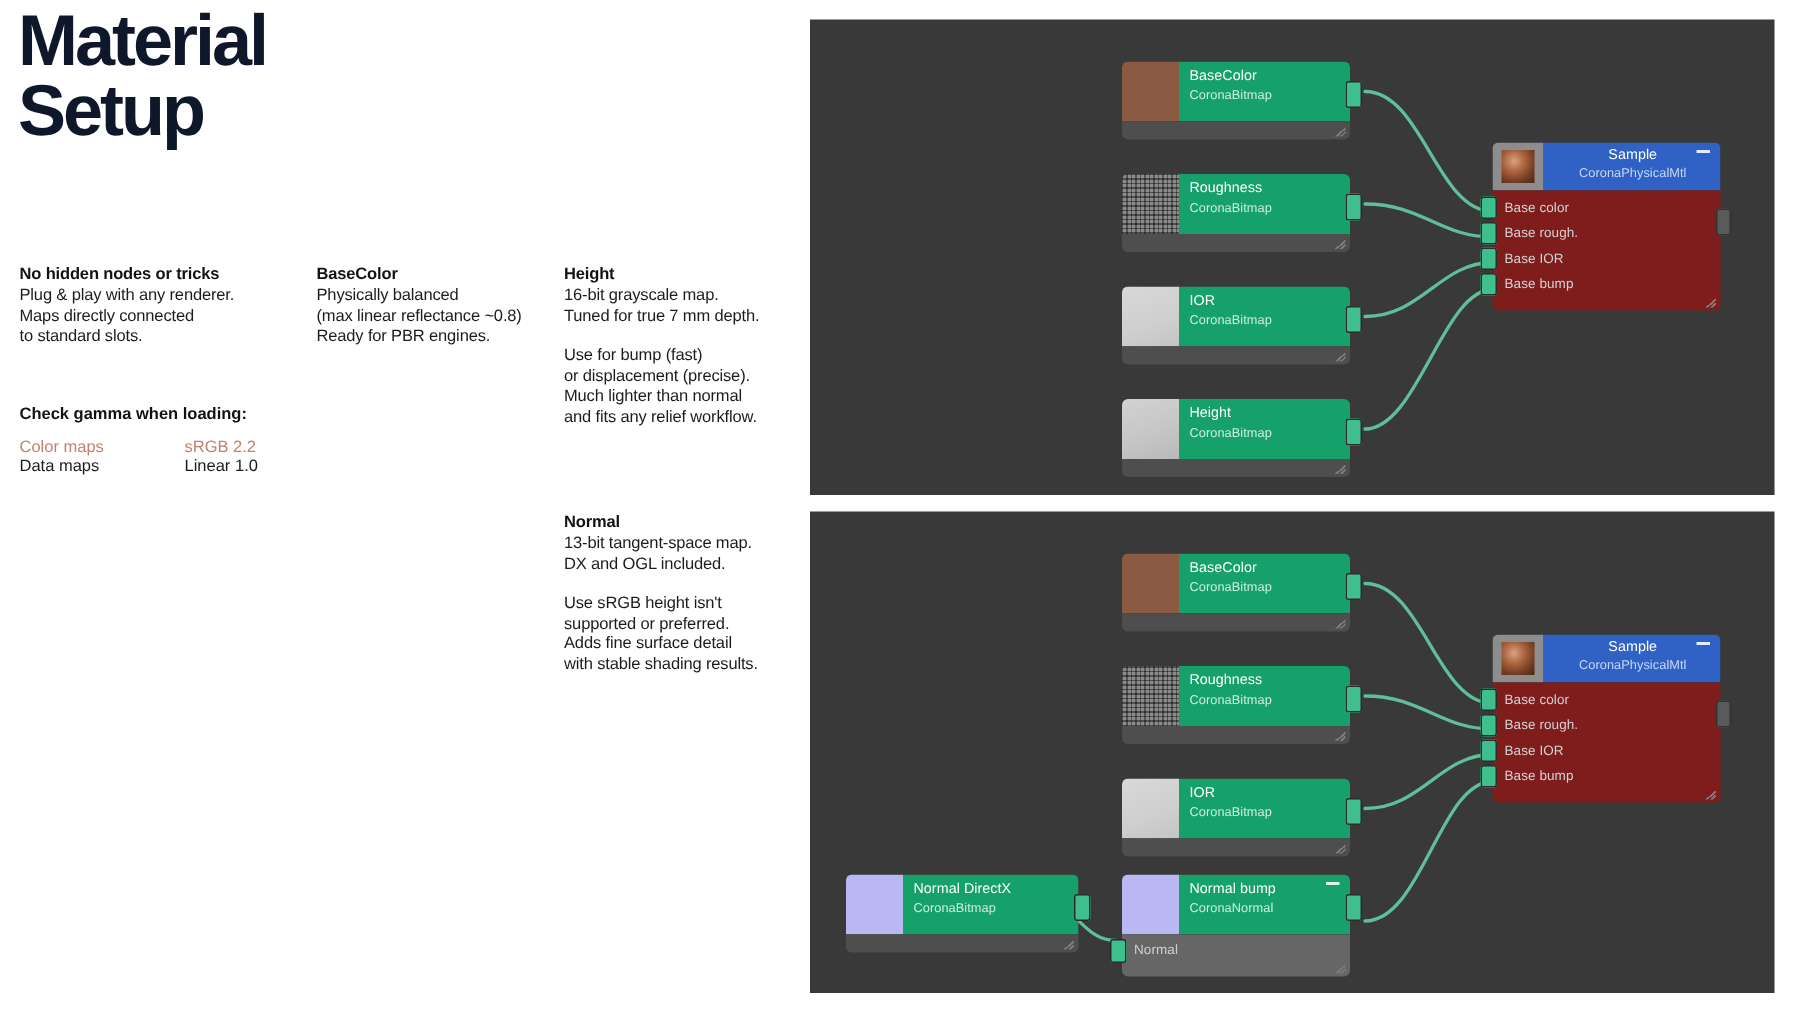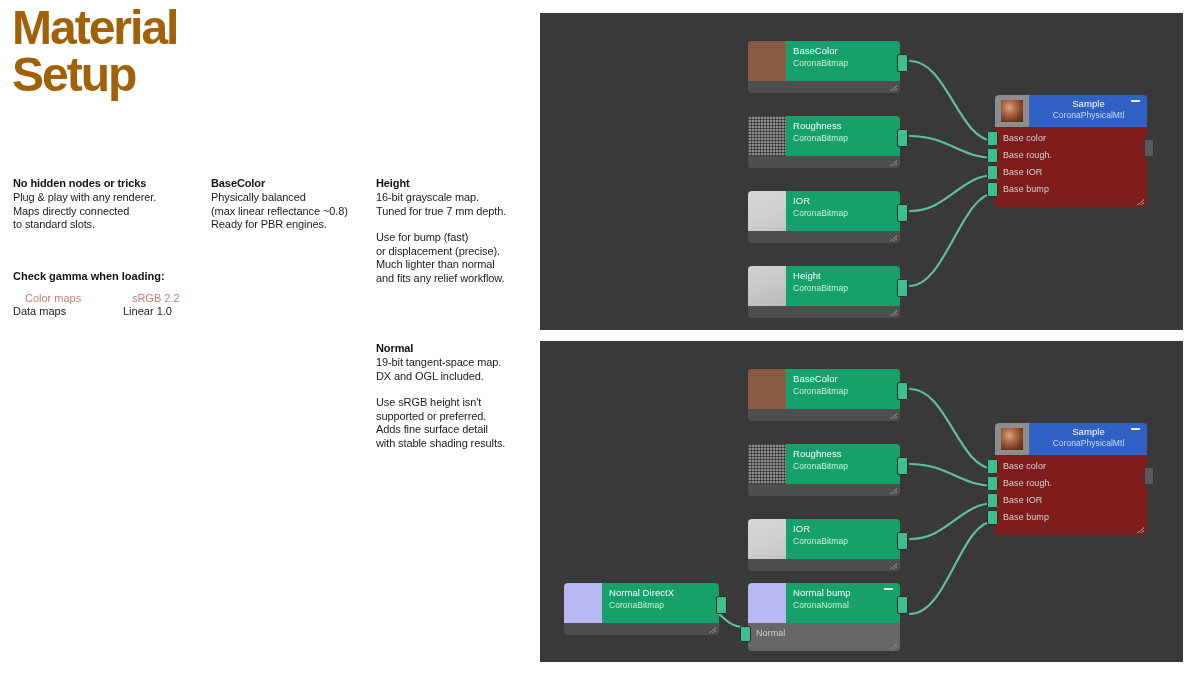--- a/index.html
+++ b/index.html
@@ -10,21 +10,21 @@
     overflow: hidden;
   }
   .page { position: relative; width: 1200px; height: 675px; background:#fff; }
 
   
   .left { position:absolute; left:0; top:0; width:540px; height:675px; }
 
   .title {
     position:absolute; left:12px; top:4px;
     font-size:48px; line-height:47px; font-weight:700;
-    letter-spacing:-2.0px; color:#a16207;
+    letter-spacing:-2.0px; color:#0f172a;
   }
   .title .ln { display:block; }
 
   .col { position:absolute; }
   .col-a { left:13px;  top:176px; width:190px; }
   .col-b { left:211px; top:176px; width:165px; }
   .col-c { left:376px; top:176px; width:155px; }
   .col-d { left:376px; top:341px; width:155px; }
 
   .blk-head {
@@ -39,21 +39,21 @@
   .spacer-para { height:13px; }
 
   .gamma-head {
     font-size:11px; font-weight:700; color:#111214;
     line-height:14px; margin-top:37px; margin-bottom:9px;
   }
   .gamma-table { width:175px; }
   .gamma-row { display:flex; line-height:13.5px; font-size:11px; }
   .gamma-row .k { width:110px; }
   .gamma-row .v { width:65px; }
-  .gamma-row.accent .k, .gamma-row.accent .v { color:#c4806f;margin-left:12px; }
+  .gamma-row.accent .k, .gamma-row.accent .v { color:#c4806f; }
   .gamma-row.plain .k, .gamma-row.plain .v { color:#1b1c1e; }
 
   
   .panel {
     position:absolute; background:#393939;
     overflow:hidden;
   }
   .panel-top    { left:540px; top:13px;  width:643px; height:317px; }
   .panel-bottom { left:540px; top:341px; width:643px; height:321px; }
 
@@ -228,21 +228,21 @@
         <span class="ln">Use for bump (fast)</span>
         <span class="ln">or displacement (precise).</span>
         <span class="ln">Much lighter than normal</span>
         <span class="ln">and fits any relief workflow.</span>
       </div>
     </div>
 
     <div class="col col-d">
       <div class="blk-head">Normal</div>
       <div class="blk-body">
-        <span class="ln">19-bit tangent-space map.</span>
+        <span class="ln">13-bit tangent-space map.</span>
         <span class="ln">DX and OGL included.</span>
       </div>
       <div class="spacer-para"></div>
       <div class="blk-body">
         <span class="ln">Use sRGB height isn't</span>
         <span class="ln">supported or preferred.</span>
         <span class="ln">Adds fine surface detail</span>
         <span class="ln">with stable shading results.</span>
       </div>
     </div>

